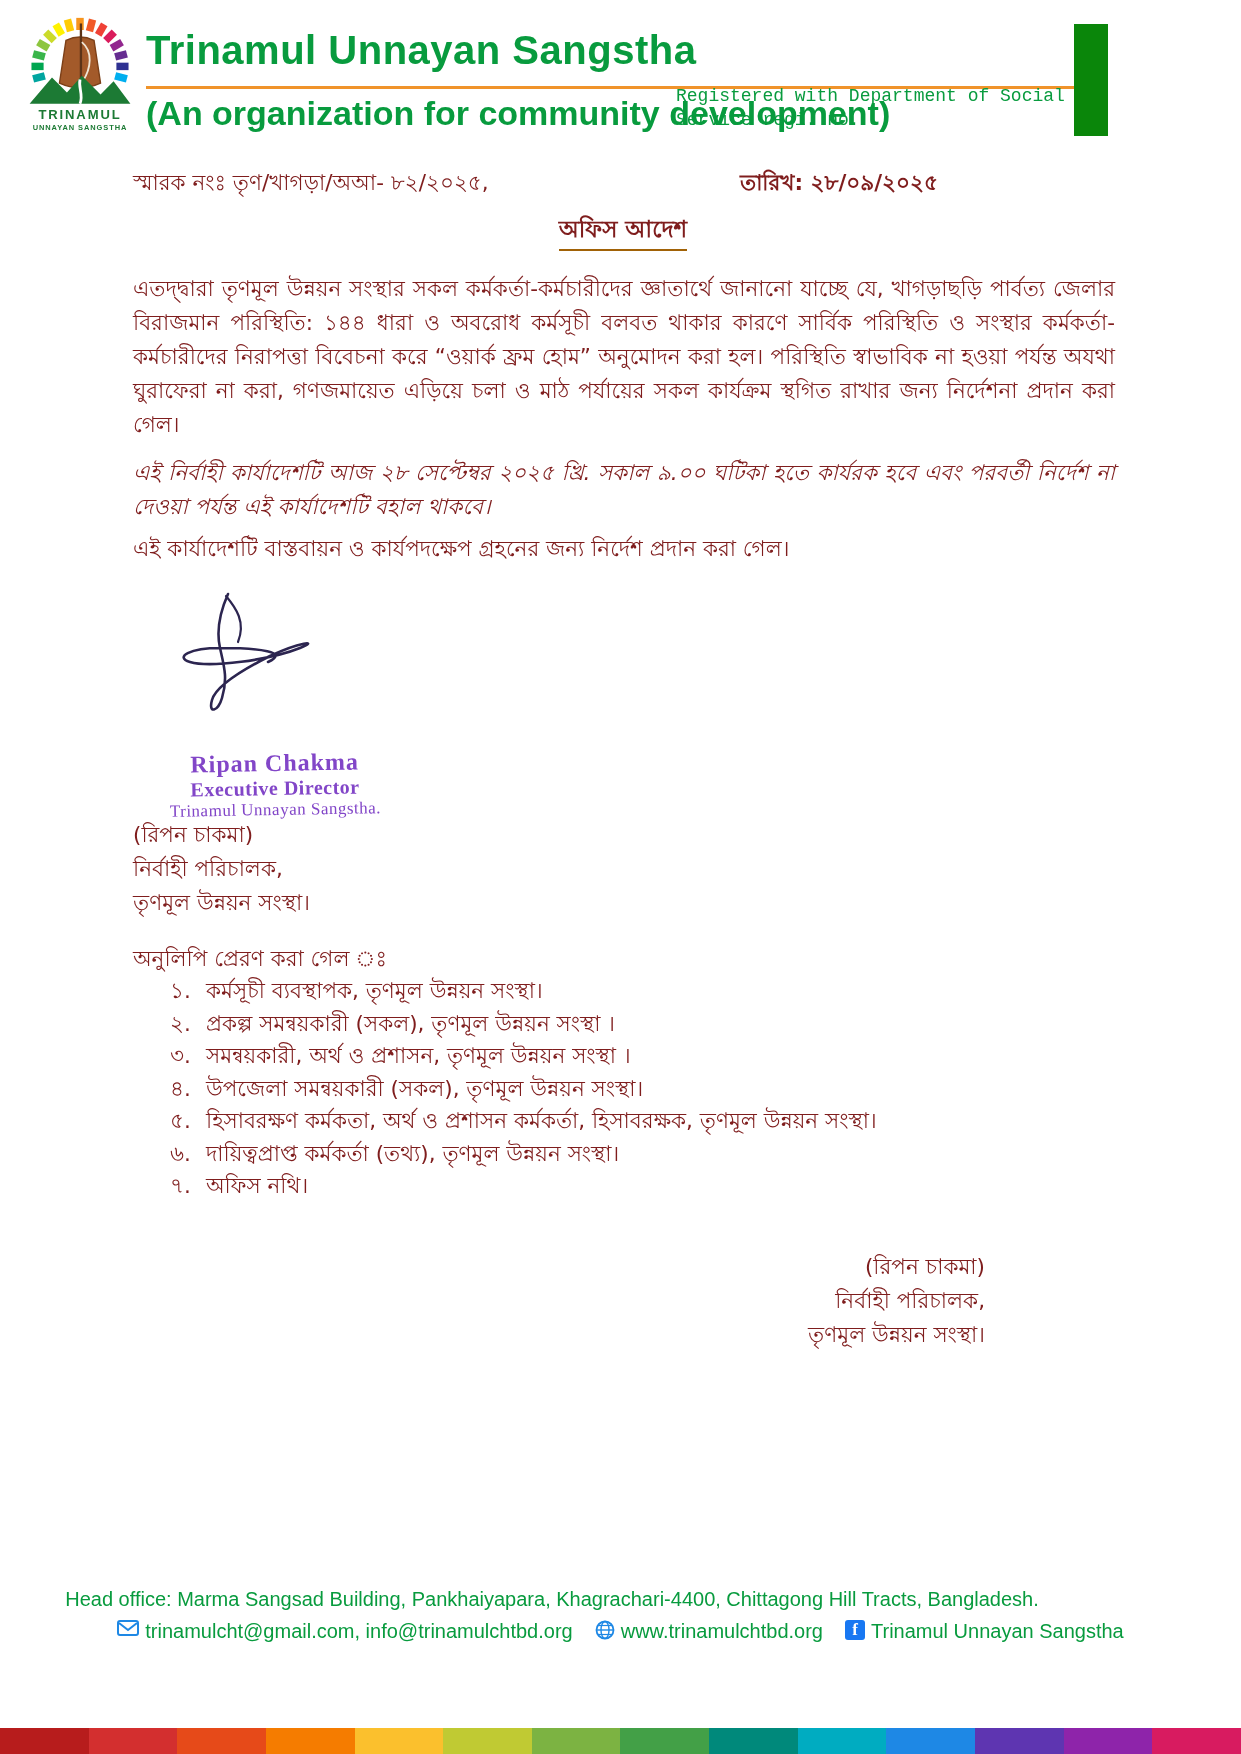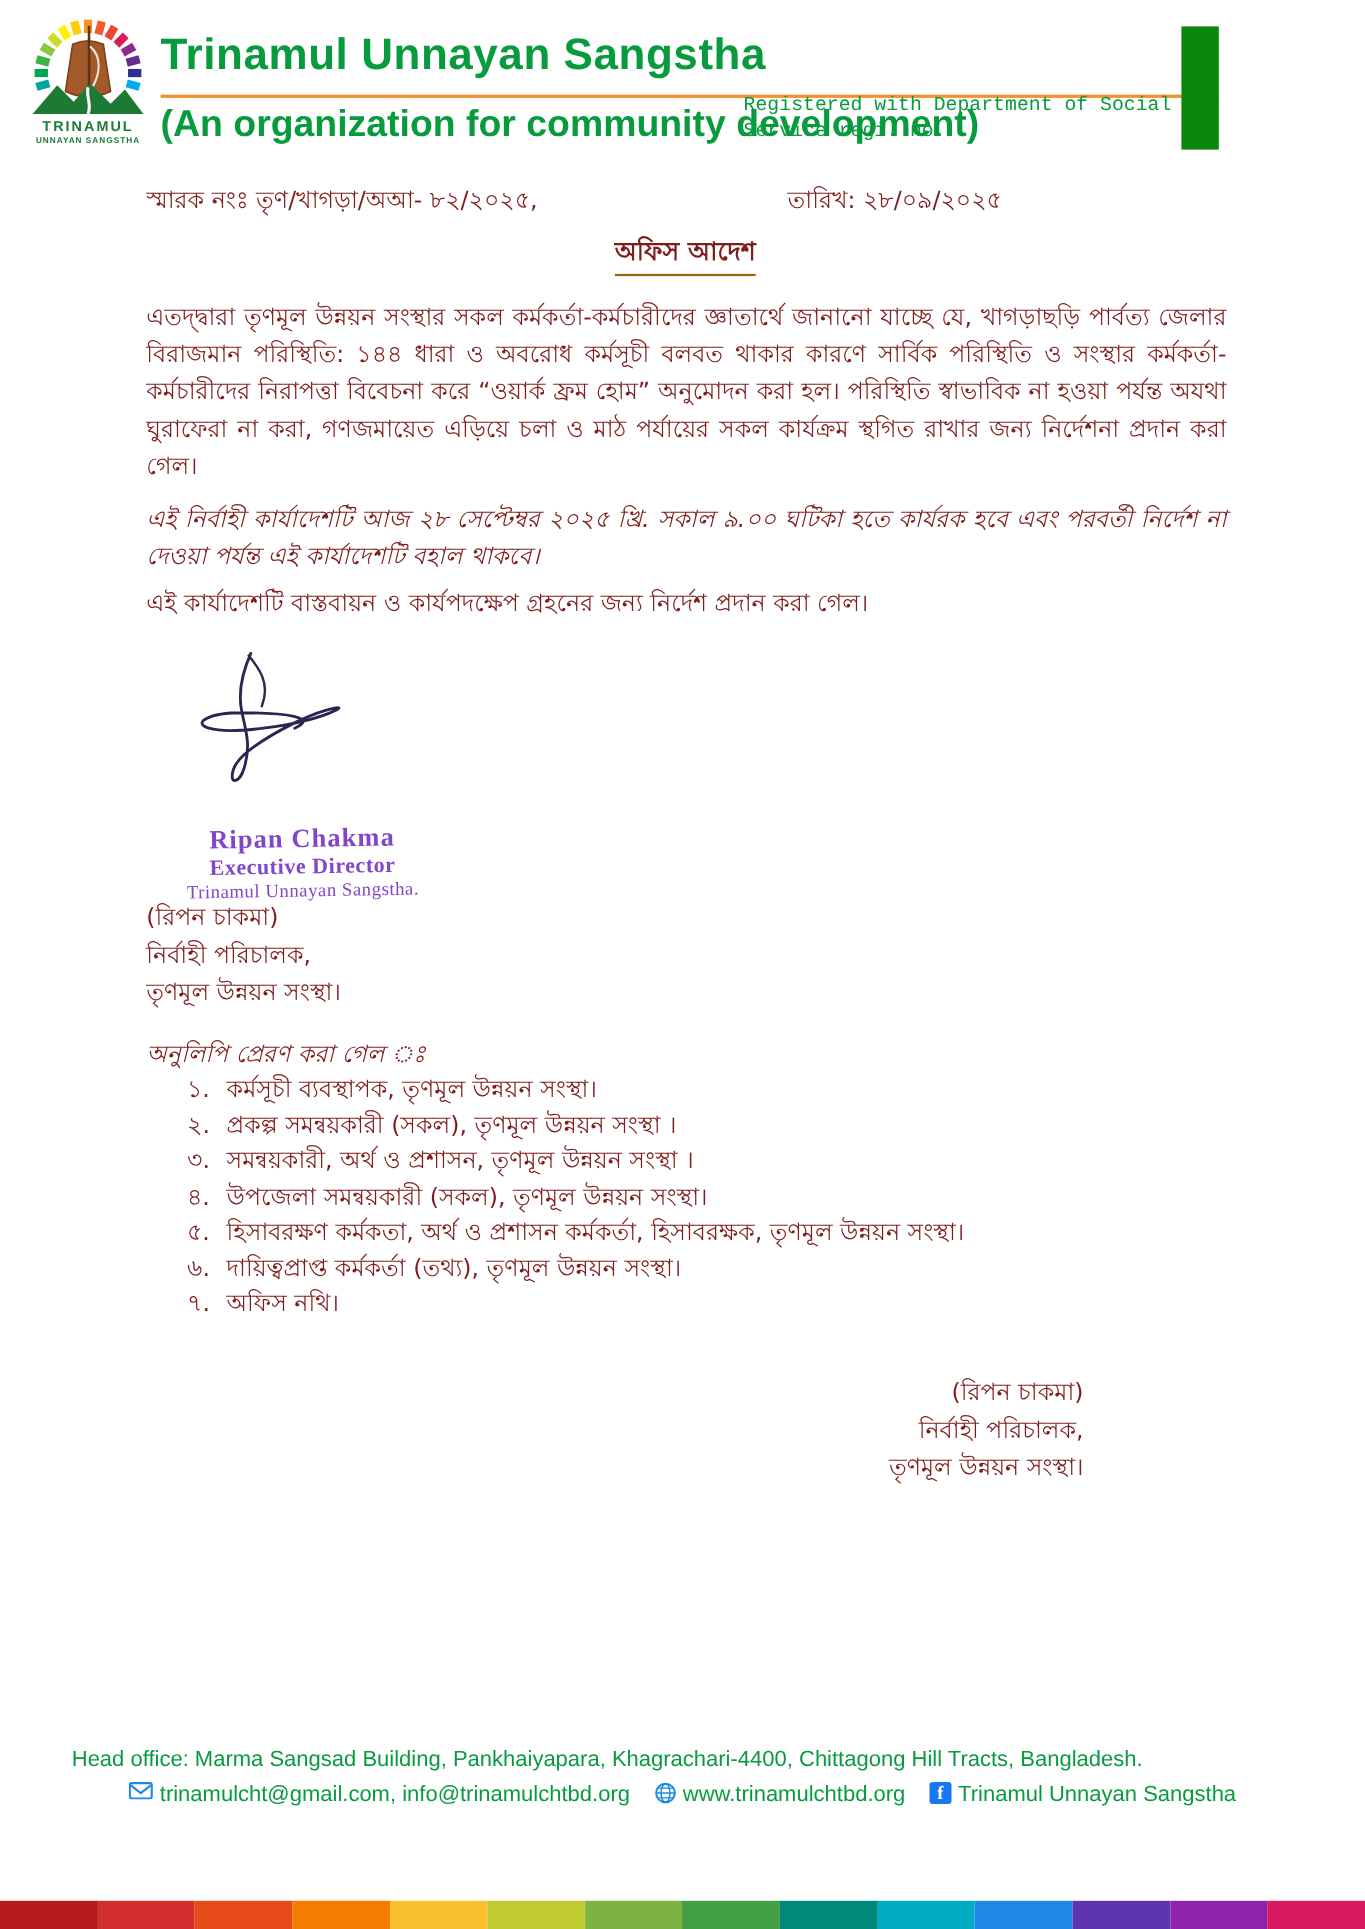--- a/index.html
+++ b/index.html
@@ -14,39 +14,39 @@
   .org-rule{position:absolute;left:146px;top:86px;width:962px;height:3px;background:#f0932a;}
   .org-tagline{position:absolute;left:146px;top:94px;font-family:"Liberation Sans",sans-serif;
                font-weight:600;font-size:34px;color:#089b3e;}
   .reg-block{position:absolute;left:676px;top:39px;width:392px;font-family:Liberation Mono, monospace;
              font-size:18px;line-height:24px;color:#089b3e;font-weight:500;margin-top:45px;}
   .green-bar{position:absolute;left:1074px;top:24px;width:34px;height:112px;background:#0a860a;}
 
   
   .bn{font-size:21.5px;line-height:34px;color:#7f1d1d;}
   .memo-no{position:absolute;left:133px;top:166px;}
-  .memo-date{position:absolute;left:716px;top:166px;}
+  .memo-date{position:absolute;left:740px;top:166px;font-weight:bold;}
   .doc-title-wrap{position:absolute;left:133px;top:212px;width:980px;text-align:center;}
   .doc-title{display:inline-block;font-weight:bold;font-size:23px;border-bottom:2px solid #a16207;
              padding-bottom:3px;}
   .para{position:absolute;left:133px;width:982px;text-align:justify;}
   .p1{top:272px;}
   .p2{top:456px;font-style:italic;}
   .p3{top:532px;}
   .para b{font-weight:normal;}
 
   
   .sig-svg{position:absolute;left:150px;top:582px;}
   .stamp{position:absolute;left:130px;top:750px;width:290px;text-align:center;color:#8246c8;
          font-family:"Liberation Serif",serif;transform:rotate(-1deg);}
   .stamp .s1{font-size:24px;font-weight:bold;letter-spacing:1px;}
   .stamp .s2{font-size:20px;font-weight:bold;letter-spacing:0.5px;}
   .stamp .s3{font-size:17px;letter-spacing:0.5px;}
   .sign-block-left{position:absolute;left:133px;top:818px;}
-  .copy-header{position:absolute;left:133px;top:942px;font-style:italic;}
+  .copy-header{position:absolute;left:133px;top:942px;}
   .copy-list{position:absolute;left:170px;top:974px;}
   .copy-row{display:flex;margin-bottom:0px;height:32.5px;align-items:flex-start;}
   .copy-num{width:36px;flex:none;}
   .sign-block-right{position:absolute;left:685px;top:1250px;width:300px;text-align:right;}
 
   
   .footer-address{position:absolute;left:0;top:1588px;width:1104px;text-align:center;
                   font-family:"Liberation Sans",sans-serif;font-size:20px;font-weight:500;color:#089b3e;}
   .footer-contacts{position:absolute;left:0;top:1620px;width:1241px;display:flex;justify-content:center;
                    align-items:center;gap:22px;font-family:"Liberation Sans",sans-serif;font-size:20px;

